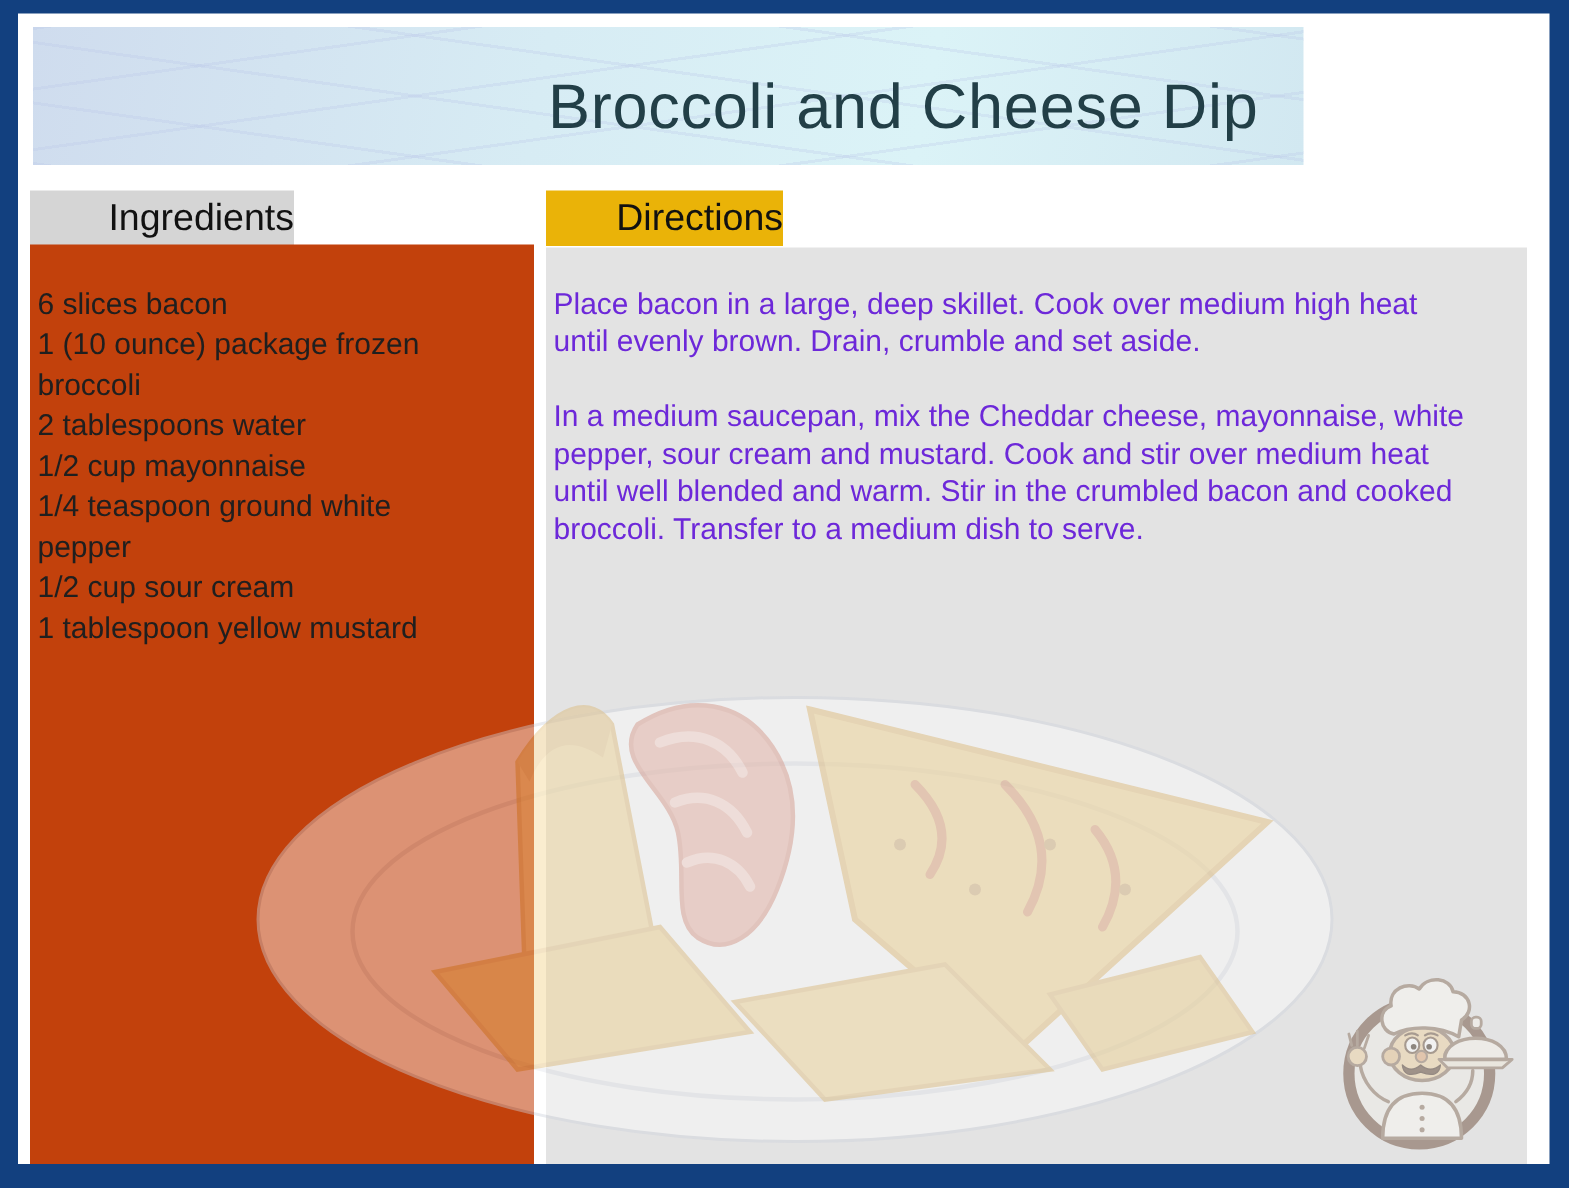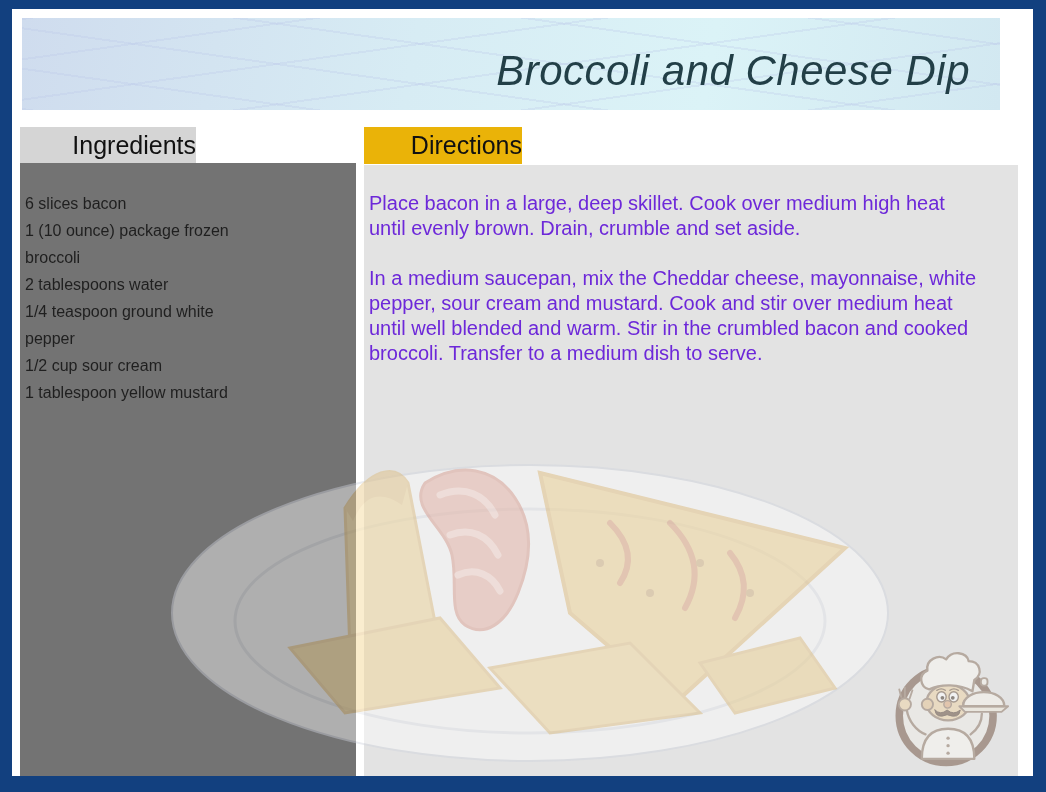--- a/index.html
+++ b/index.html
@@ -18,31 +18,30 @@
     inset: 0;
     border-style: solid;
     border-color: #12407f;
     border-width: 9px 13px 16px 12px;
     pointer-events: none;
     z-index: 5;
   }
   .header-band {
     position: absolute;
     left: 22px; top: 18px;
-    width: 978px; height: 92px;
+    width: 847px; height: 92px;
     background:
       repeating-linear-gradient(172deg, rgba(186,198,232,0.28) 0 2px, rgba(255,255,255,0) 2px 40px),
       repeating-linear-gradient(8deg, rgba(186,198,232,0.28) 0 2px, rgba(255,255,255,0) 2px 40px),
       linear-gradient(100deg, #cfdcee 0%, #d7ecf4 40%, #dbf3f7 70%, #d2e8f1 100%);
     display: flex;
     align-items: center;
     justify-content: flex-end;
     padding-right: 30px;
     padding-top: 14px;
-    font-style: italic;
   }
   .recipe-title {
     margin: 0;
     font-size: 42px;
     font-weight: normal;
     letter-spacing: 0.5px;
     color: #223f47;
     white-space: nowrap;
   }
   .heading-box {
@@ -54,23 +53,23 @@
     font-size: 25px;
     color: #111111;
     text-align: right;
   }
   .ing-heading-box { left: 20px; width: 176px; background: #d5d5d5; }
   .dir-heading-box { left: 364px; width: 158px; background: #eab308; }
   .ing-panel {
     position: absolute;
     left: 20px; top: 163px;
     width: 336px; height: 613px;
-    background: #737373;
+    background: #c2410c;
     padding: 27px 4px 0 5px;
-    font-size: 16px;
+    font-size: 20px;
     line-height: 27px;
   }
   .ing-item { white-space: pre-line; }
   .dir-panel {
     position: absolute;
     left: 364px; top: 165px;
     width: 654px; height: 611px;
     background: #e3e3e3;
     padding: 26px 6px 0 5px;
     font-size: 20px;
@@ -106,20 +105,21 @@
 
   <div class="heading-box ing-heading-box">
     <span>Ingredients</span>
   </div>
 
   <div class="ing-panel">
     <div class="ing-item">6 slices bacon</div>
     <div class="ing-item">1 (10 ounce) package frozen
 broccoli</div>
     <div class="ing-item">2 tablespoons water</div>
+    <div class="ing-item">1/2 cup mayonnaise</div>
     <div class="ing-item">1/4 teaspoon ground white
 pepper</div>
     <div class="ing-item">1/2 cup sour cream</div>
     <div class="ing-item">1 tablespoon yellow mustard</div>
   </div>
 
   <div class="heading-box dir-heading-box">
     <span>Directions</span>
   </div>
 

